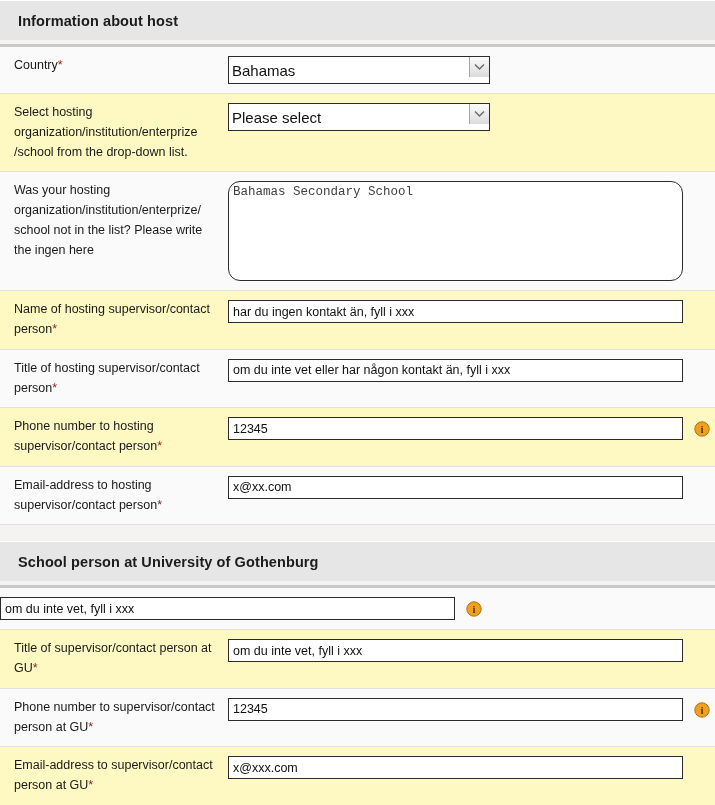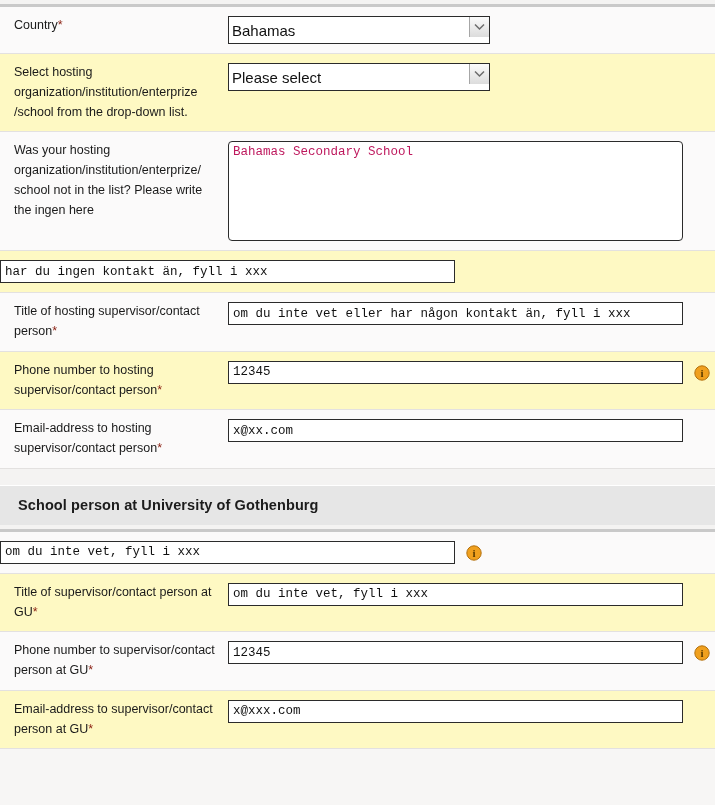--- a/index.html
+++ b/index.html
@@ -116,58 +116,61 @@
     pointer-events: none;
     display: flex;
     align-items: center;
     justify-content: center;
   }
   .select-arrow svg { display: block; }
 
   input.txt {
     width: 455px;
     height: 23px;
-    font-family: Liberation Mono, monospace;
+    font-family: Liberation Sans, sans-serif;
     font-size: 12.5px;
     color: #111;
     border: 1px solid #2b2b2b;
     background: #ffffff;
     padding: 1px 4px;
     box-sizing: border-box;
     border-radius: 0;
   }
   textarea.area {
     width: 455px;
     height: 100px;
     font-family: "Liberation Mono", monospace;
     font-size: 12.5px;
-    color: #be185d;
+    color: #404040;
     border: 1px solid #2b2b2b;
     background: #ffffff;
     padding: 3px 4px;
     box-sizing: border-box;
     resize: none;
-    border-radius: 4px;
+    border-radius: 12px;
     line-height: 1.25;
   }
 
   .info-icon {
     width: 16px;
     height: 16px;
     margin-left: 11px;
     margin-top: 4px;
     flex: 0 0 16px;
   }
   .info-icon svg { display: block; }
 </style>
 </head>
 <body>
 
 <div class="page">
 
+  <div class="section-header">
+    <span class="title">Information about host</span>
+  </div>
   <div class="header-rule"></div>
 
   <div id="rows-host">
       <div class="row">
         <div class="label">Country<span class="req">*</span></div>
         <div class="field">
           <span class="select-wrap"><select class="ctl"><option>Bahamas</option></select><span class="select-arrow">
               <svg width="11" height="8" viewBox="0 0 11 8">
                 <path d="M1 1.5 L5.5 6 L10 1.5" stroke="#6c6c6c" stroke-width="1.5" fill="none"></path>
               </svg>
@@ -184,20 +187,21 @@
             </span></span>
         </div>
       </div>
       <div class="row">
         <div class="label">Was your hosting organization/institution/enterprize/ school not in the list? Please write the ingen here</div>
         <div class="field">
           <textarea class="area" style="">Bahamas Secondary School</textarea>
         </div>
       </div>
       <div class="row alt">
+        <div class="label">Name of hosting supervisor/contact person<span class="req">*</span></div>
         <div class="field">
           <input type="text" class="txt" value="har du ingen kontakt än, fyll i xxx" style="">
         </div>
       </div>
       <div class="row">
         <div class="label">Title of hosting supervisor/contact person<span class="req">*</span></div>
         <div class="field">
           <input type="text" class="txt" value="om du inte vet eller har någon kontakt än, fyll i xxx" style="">
         </div>
       </div>

